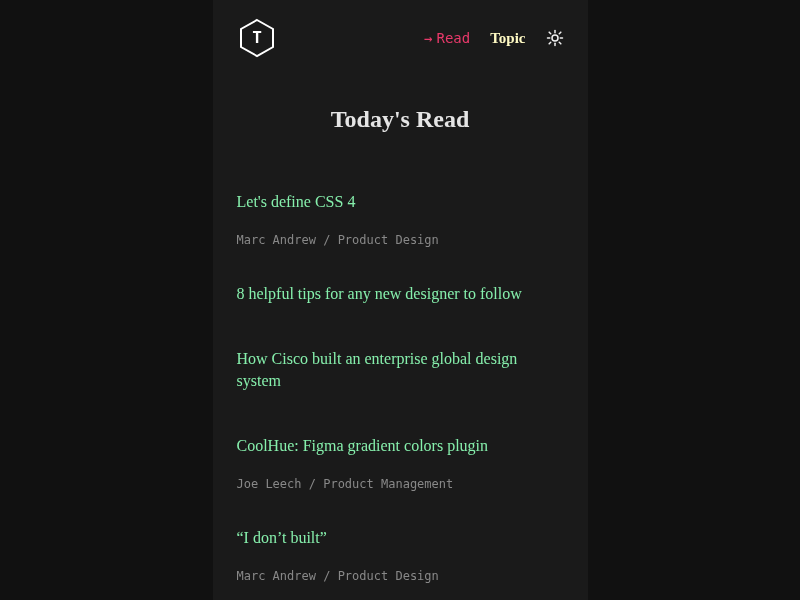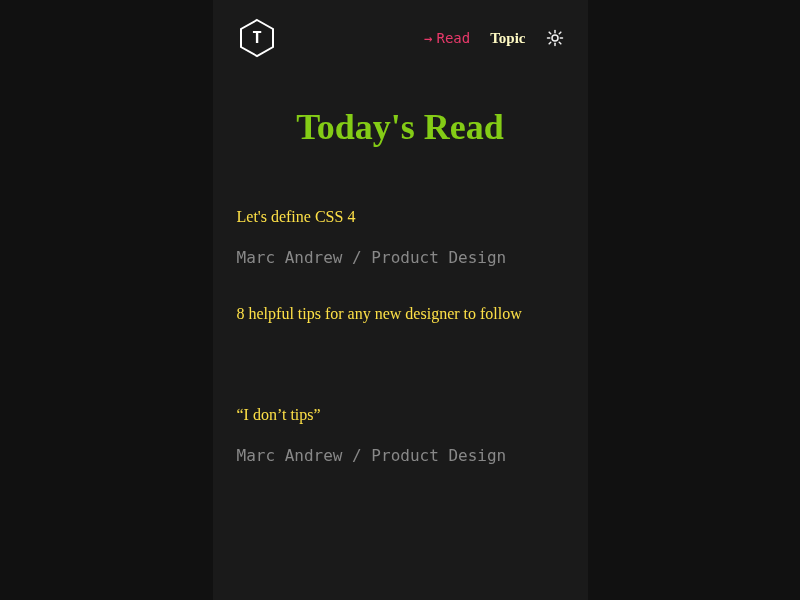--- a/index.html
+++ b/index.html
@@ -84,52 +84,52 @@
       display: flex;
       align-items: center;
     }
 
     
     .main-content {
       padding: 30px 24px 0 24px;
     }
 
     .page-title {
-      color: #84cc16;
-      font-size: 36px;
+      color: #e5e5e5;
+      font-size: 24px;
       font-family: 'Georgia', serif;
       font-weight: bold;
       text-align: center;
       margin-bottom: 40px;
     }
 
     .article-list {
       display: flex;
       flex-direction: column;
       gap: 0;
     }
 
     .article-item {
       padding: 18px 0;
       border-bottom: none;
       cursor: pointer;
     }
 
     .article-title {
-      color: #fde047;
+      color: #86efac;
       font-size: 16px;
       font-family: 'Georgia', serif;
       font-weight: normal;
       margin-bottom: 6px;
       line-height: 1.4;
     }
 
     .article-meta {
       color: #888888;
-      font-size: 16px;
+      font-size: 12px;
       font-family: monospace;
       margin-top: 20px;
     }
 
     
     .sun-icon {
       width: 18px;
       height: 18px;
       display: inline-flex;
       align-items: center;
@@ -189,22 +189,27 @@
     <div class="article-list">
 
     <div class="article-item">
           <div class="article-title">Let's define CSS 4</div>
           <div class="article-meta">Marc Andrew / Product Design</div>
         </div>
         <div class="article-item">
           <div class="article-title">8 helpful tips for any new designer to follow</div>
         </div>
         <div class="article-item">
-        </div>
-        <div class="article-item">
-          <div class="article-title">“I don’t tips”</div>
+          <div class="article-title">How Cisco built an enterprise global design system</div>
+        </div>
+        <div class="article-item">
+          <div class="article-title">CoolHue: Figma gradient colors plugin</div>
+          <div class="article-meta">Joe Leech / Product Management</div>
+        </div>
+        <div class="article-item">
+          <div class="article-title">“I don’t built”</div>
           <div class="article-meta">Marc Andrew / Product Design</div>
         </div>
       </div>
 
   </main>
 
 </div>
 
 </body></html>

